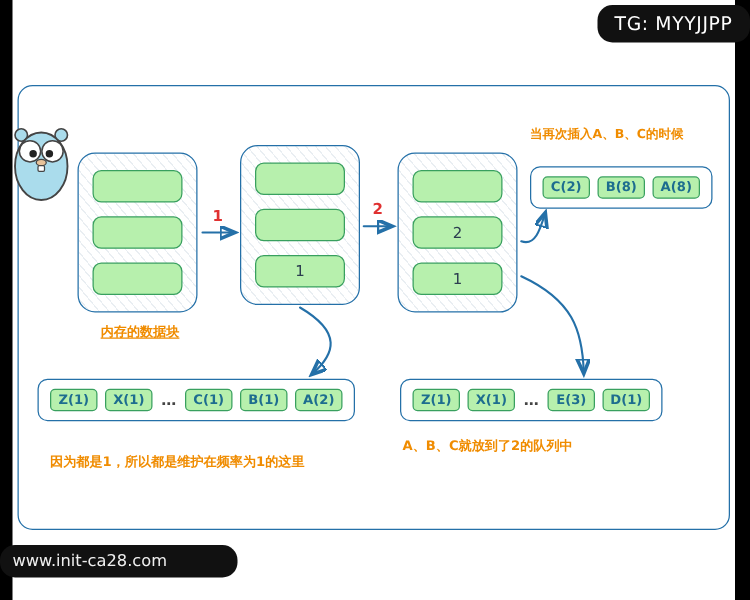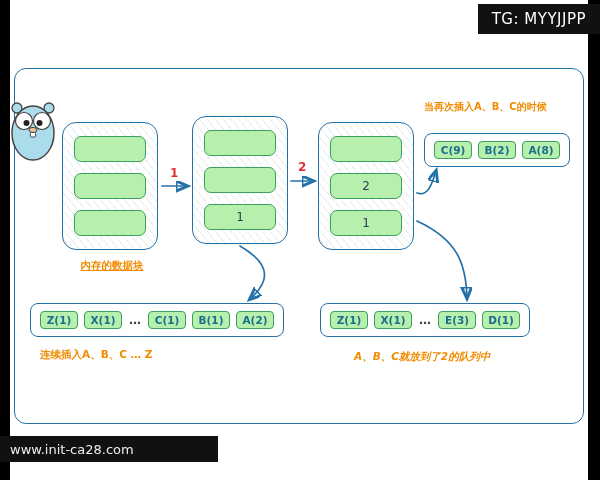--- a/index.html
+++ b/index.html
@@ -12,23 +12,23 @@
     --badge-bg:#111111;
   }
   *{box-sizing:border-box;margin:0;padding:0;}
   body{background:#ffffff;font-family:"DejaVu Sans","Liberation Sans",sans-serif;}
   .canvas{position:relative;width:600px;height:480px;background:#fff;overflow:hidden;}
 
   .bar{position:absolute;top:0;bottom:0;background:#000;}
   .bar-left{left:0;width:10px;}
   .bar-right{right:0;width:12px;}
 
-  .badge{position:absolute;background:var(--badge-bg);color:#fff;display:flex;align-items:center;}
+  .badge{position:absolute;background:var(--badge-bg);color:#fff;display:flex;align-items:center;border-radius:12px;}
   .tg-badge{top:4px;right:0;height:30px;padding:0 14px;font-size:15px;letter-spacing:.5px;}
-  .site-badge{left:0;top:436px;height:26px;width:218px;padding-left:10px;font-size:13px;color:#eee;}
+  .site-badge{left:0;top:436px;height:26px;width:190px;padding-left:10px;font-size:13px;color:#eee;}
 
   .frame{position:absolute;left:14px;top:68px;width:570px;height:356px;border:1.6px solid var(--accent-blue);border-radius:12px;background:#fff;}
 
   .title{position:absolute;left:28px;top:79px;font-size:12px;font-weight:bold;color:var(--accent-orange);}
 
   .gopher{position:absolute;left:10px;top:98px;width:46px;height:64px;}
 
   .stack{position:absolute;display:flex;flex-direction:column;gap:11px;padding:13px 11px;
     border:1.6px solid var(--accent-blue);border-radius:14px;background-color:#fff;
     background-image:repeating-linear-gradient(50deg,rgba(120,150,175,.16) 0px,rgba(120,150,175,.16) 1px,transparent 1px,transparent 6px);}
@@ -45,21 +45,21 @@
   .q-br{left:320px;top:303px;}
   .qbox{min-width:38px;height:18px;padding:0 4px;border:1.4px solid var(--green-border);border-radius:4px;background:var(--green-fill);
     display:flex;align-items:center;justify-content:center;font-size:10.5px;font-weight:bold;color:var(--box-text);}
   .dots{font-size:12px;font-weight:bold;color:#444;margin:0 1px;}
 
   .note{position:absolute;color:var(--accent-orange);font-size:10.5px;font-weight:bold;white-space:nowrap;}
   .memory-label{left:64px;top:259px;width:96px;text-align:center;text-decoration:underline;}
   .tr-note{left:424px;top:100px;font-size:10px;}
   .bl-note1{left:40px;top:348px;}
   .bl-note2{left:40px;top:363px;}
-  .br-note{left:354px;top:350px;font-style:italic;}
+  .br-note{left:322px;top:350px;}
 
   .alabel{position:absolute;color:var(--accent-red);font-size:12px;font-weight:bold;}
   .l1{left:170px;top:166px;}
   .l2{left:298px;top:160px;}
 
   .arrows{position:absolute;left:0;top:0;width:600px;height:480px;pointer-events:none;}
   .arrows path{stroke:var(--accent-blue);stroke-width:1.7;fill:none;stroke-linecap:round;}
 </style>
 </head>
 <body>
@@ -103,34 +103,34 @@
       <span class="block">1</span>
     </div>
 
   <div class="note memory-label">内存的数据块</div>
 
   <div class="alabel l1">1</div>
   <div class="alabel l2">2</div>
 
   <div class="note tr-note">当再次插入A、B、C的时候</div>
   <div class="queue q-top">
-      <span class="qbox">C(9)</span>
-      <span class="qbox">B(2)</span>
+      <span class="qbox">C(2)</span>
+      <span class="qbox">B(8)</span>
       <span class="qbox">A(8)</span>
     </div>
 
   <div class="queue q-bl">
       <span class="qbox">Z(1)</span>
       <span class="qbox">X(1)</span>
       <span class="dots">…</span>
       <span class="qbox">C(1)</span>
       <span class="qbox">B(1)</span>
       <span class="qbox">A(2)</span>
     </div>
-  <div class="note bl-note1">连续插入A、B、C … Z</div>
+  <div class="note bl-note2">因为都是1，所以都是维护在频率为1的这里</div>
 
   <div class="queue q-br">
       <span class="qbox">Z(1)</span>
       <span class="qbox">X(1)</span>
       <span class="dots">…</span>
       <span class="qbox">E(3)</span>
       <span class="qbox">D(1)</span>
     </div>
   <div class="note br-note">A、B、C就放到了2的队列中</div>
 

